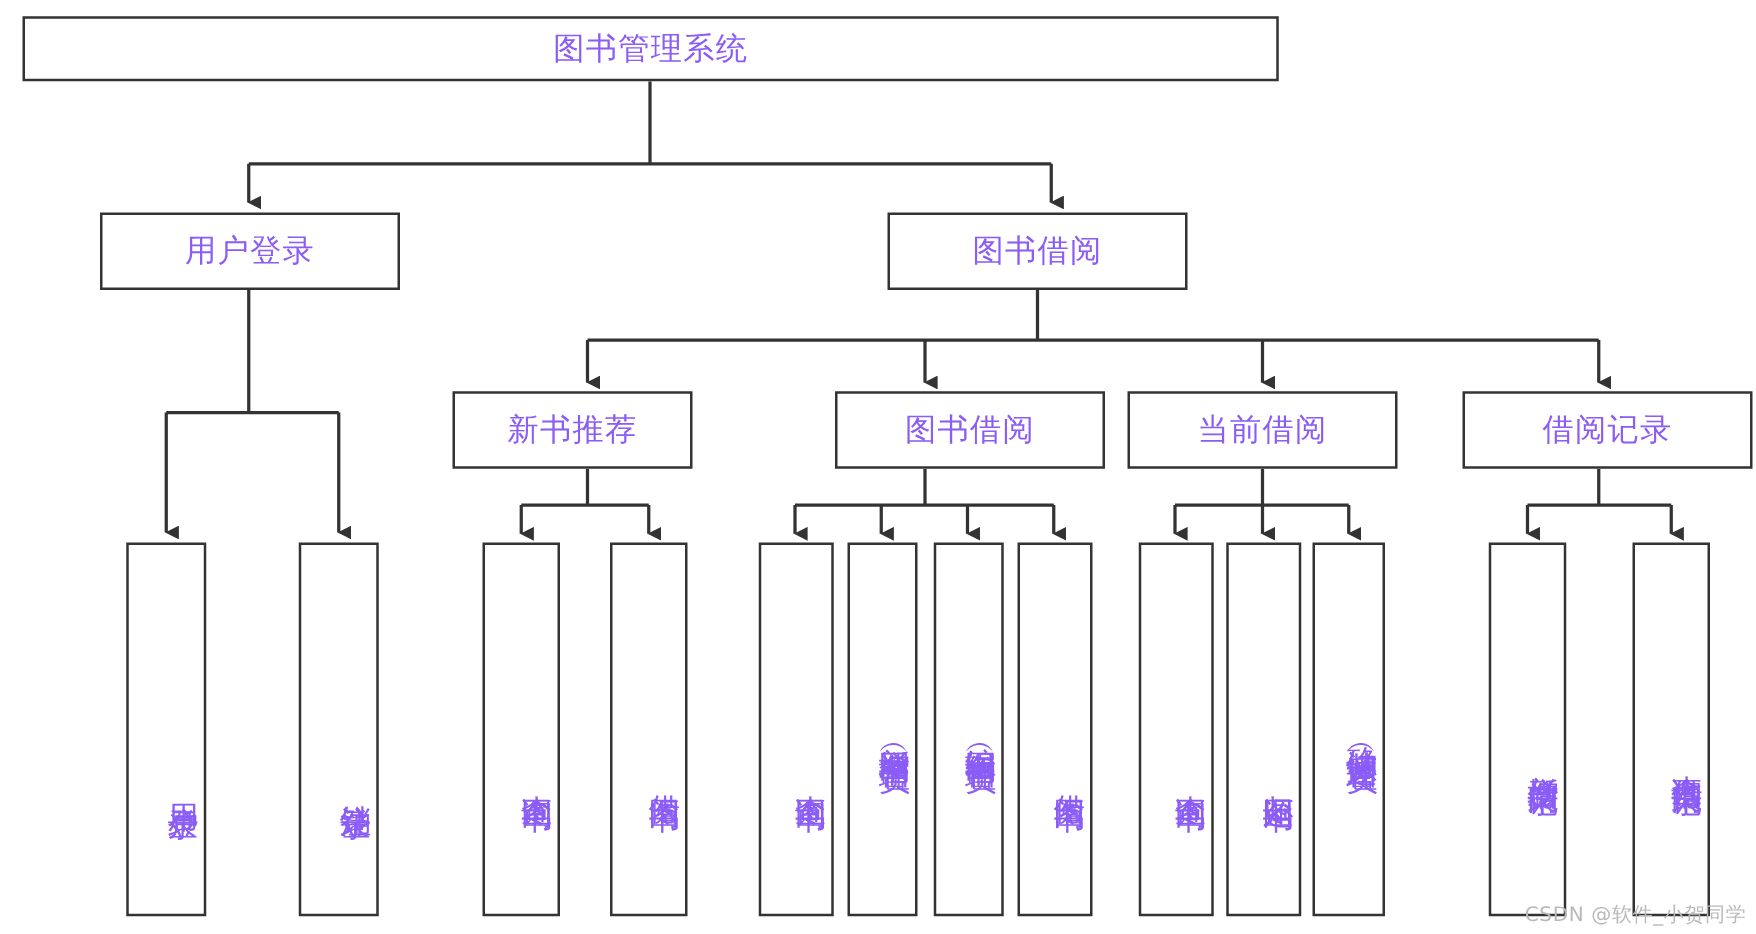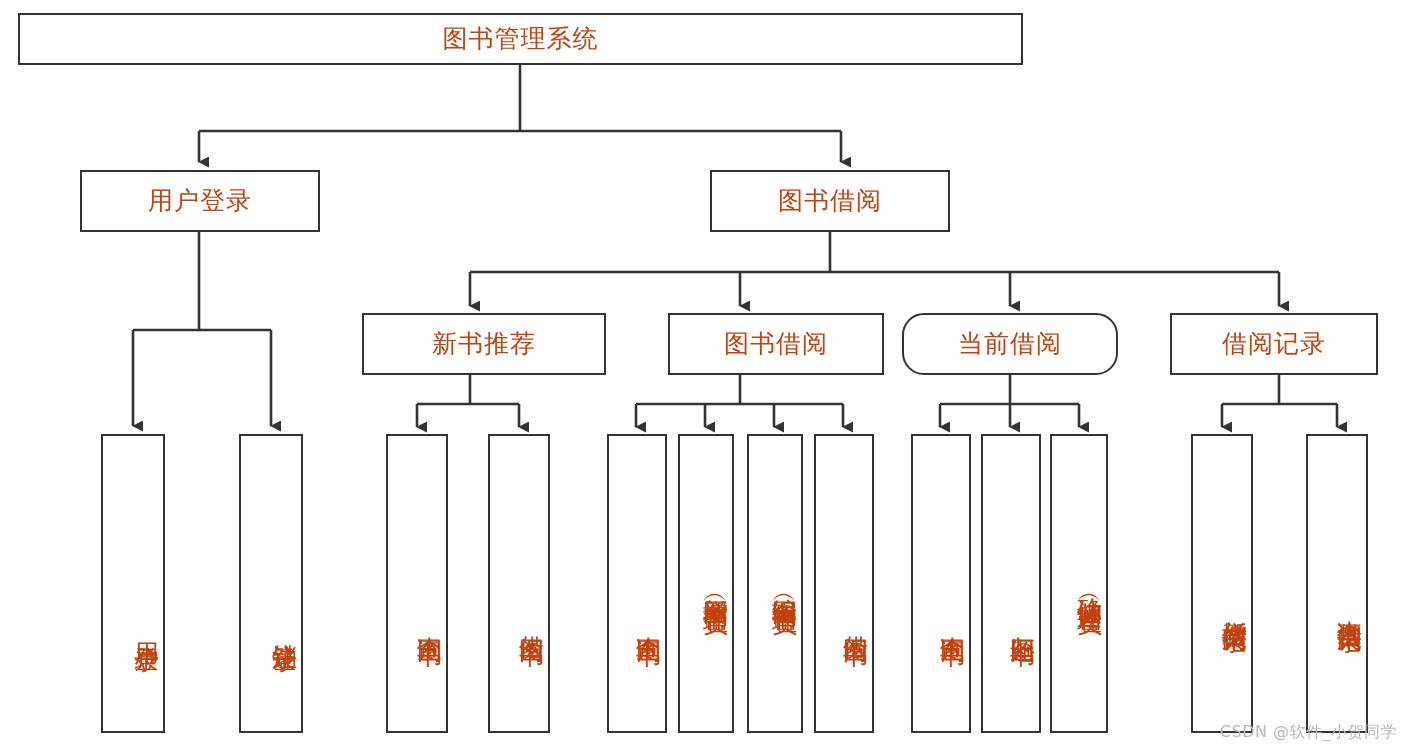--- a/index.html
+++ b/index.html
@@ -27,21 +27,21 @@
     pointer-events: none;
   }
   .node {
     position: absolute;
     box-sizing: border-box;
     background: #ffffff;
     border: 2.5px solid #333333;
     display: flex;
     align-items: center;
     justify-content: center;
-    color: #c2410c;
+    color: #8b5cf6;
     z-index: 2;
   }
   .node-h {
     font-size: 25px;
     letter-spacing: 1px;
     line-height: 1.1;
     white-space: nowrap;
   }
   .node-v {
     writing-mode: vertical-rl;
@@ -122,24 +122,24 @@
       <path d="M 1222 404 L 1222 427" marker-end="url(#arrow)"></path>
       <path d="M 1337 404 L 1337 427" marker-end="url(#arrow)"></path>
     </g>
   </svg>
 
   <div class="node node-h" style="left:18px; top:13px; width:1005px; height:52px;">图书管理系统</div>
 
   <div class="node node-h" style="left:80px; top:170px; width:240px; height:62px;">用户登录</div>
   <div class="node node-h" style="left:710px; top:170px; width:240px; height:62px;">图书借阅</div>
 
-  <div class="node node-h" style="left:362px; top:313px; width:244px; height:62px;">新书推荐</div>
+  <div class="node node-h" style="left:362px; top:313px; width:192px; height:62px;">新书推荐</div>
   <div class="node node-h" style="left:668px; top:313px; width:216px; height:62px;">图书借阅</div>
-  <div class="node node-h" style="left:902px; top:313px; width:216px; height:62px;border-radius:22px;">当前借阅</div>
-  <div class="node node-h" style="left:1170px; top:313px; width:208px; height:62px;">借阅记录</div>
+  <div class="node node-h" style="left:902px; top:313px; width:216px; height:62px;">当前借阅</div>
+  <div class="node node-h" style="left:1170px; top:313px; width:232px; height:62px;">借阅记录</div>
 
   <div class="node node-v" style="left:101px; top:434px; width:64px; height:299px; padding-top:86px;">用户登录</div>
   <div class="node node-v" style="left:239px; top:434px; width:64px; height:299px; padding-top:86px;">注销登录</div>
 
   <div class="node node-v" style="left:386px; top:434px; width:62px; height:299px; padding-top:72px;">查询图书</div>
   <div class="node node-v" style="left:488px; top:434px; width:62px; height:299px; padding-top:72px;">借阅图书</div>
 
   <div class="node node-v" style="left:607px; top:434px; width:60px; height:299px; padding-top:72px;">查询图书</div>
   <div class="node node-v top-align" style="left:678px; top:434px; width:56px; height:299px;">新增图书（管理员）</div>
   <div class="node node-v top-align" style="left:747px; top:434px; width:56px; height:299px;">编辑图书（管理员）</div>

